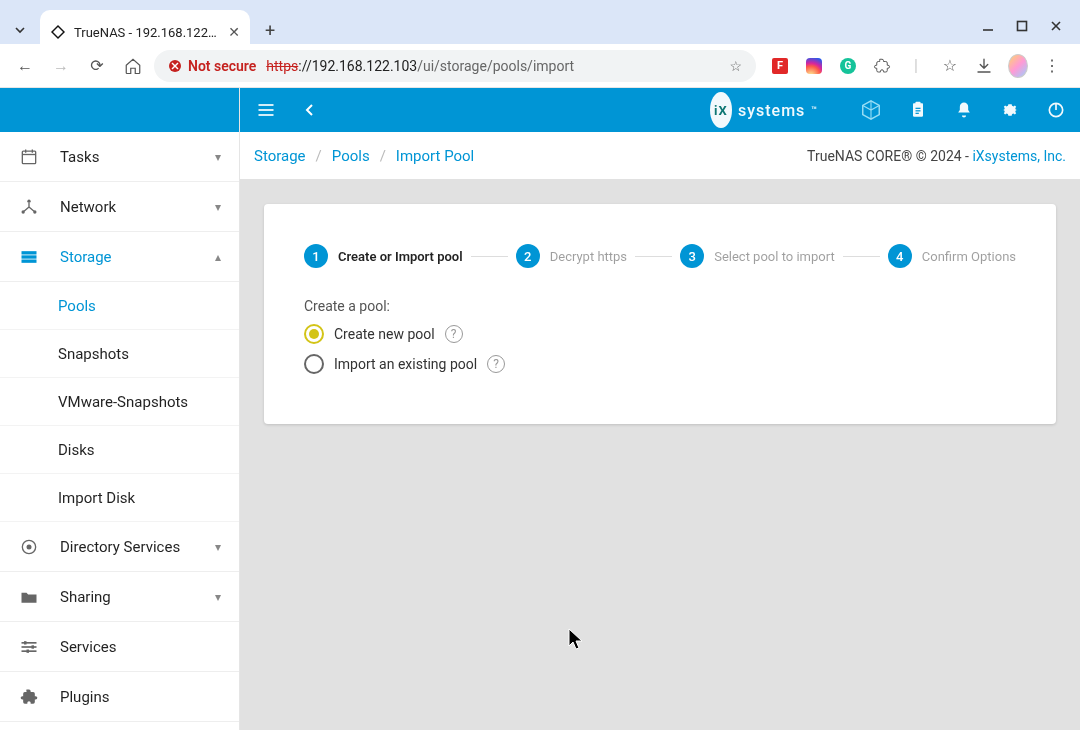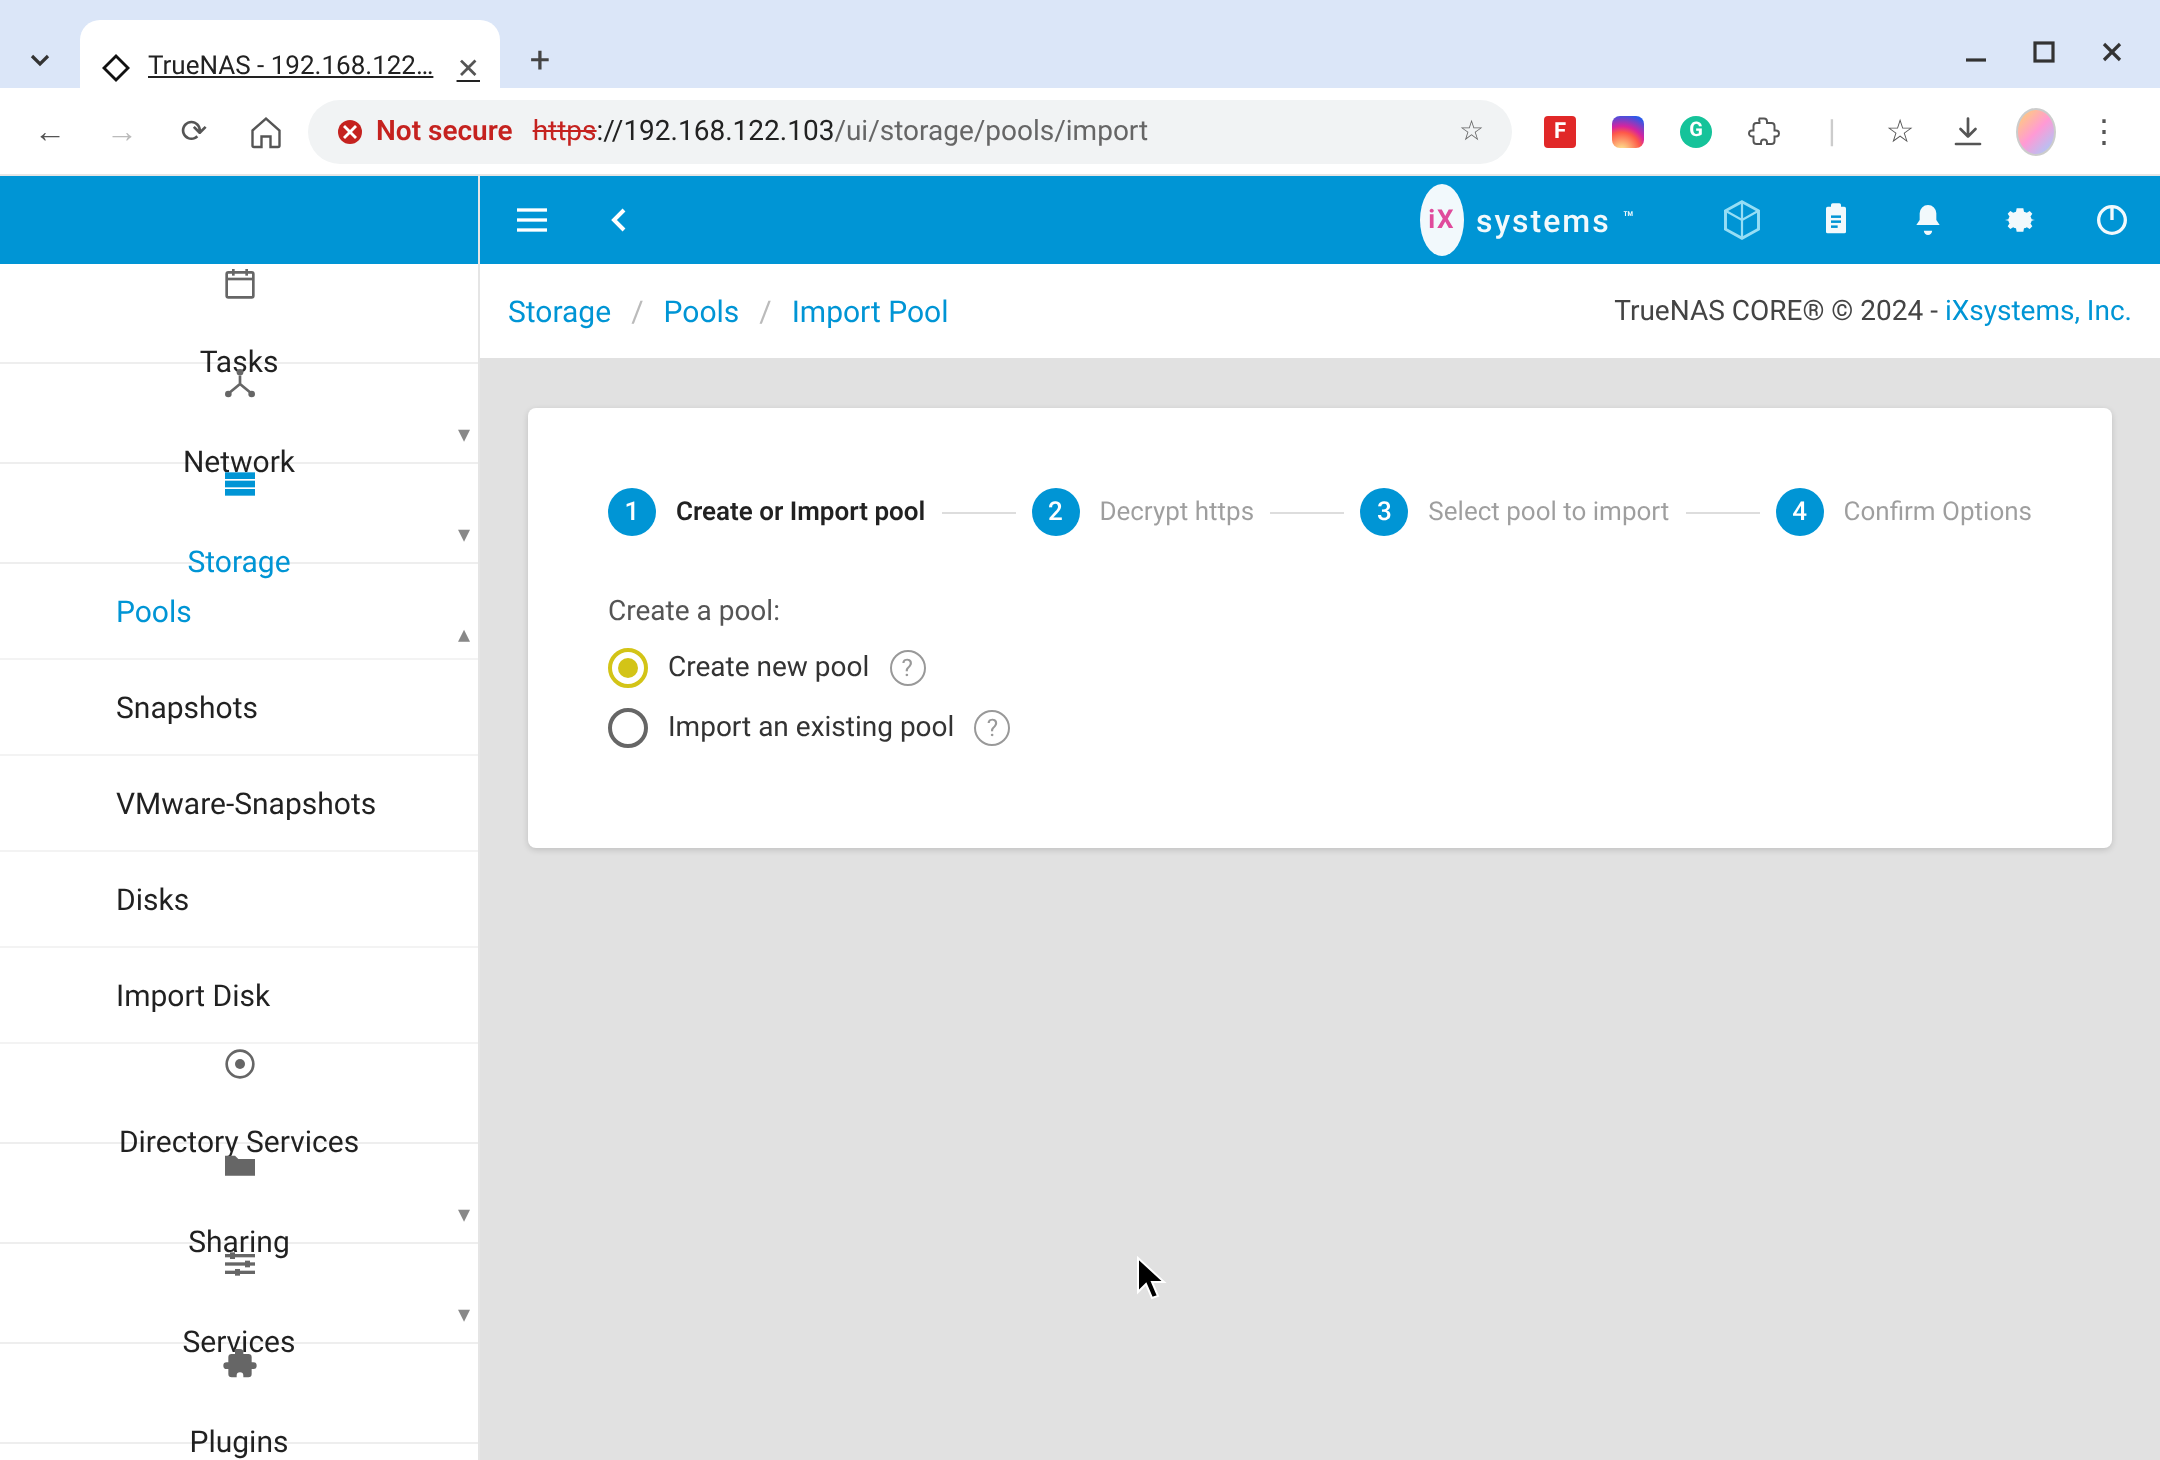--- a/index.html
+++ b/index.html
@@ -2,21 +2,21 @@
 <html><head>
 <meta charset="utf-8">
 <style>
   * { box-sizing: border-box; margin: 0; padding: 0; }
   html, body { width: 1080px; height: 730px; font-family: Roboto, "Helvetica Neue", Arial, sans-serif; overflow: hidden; }
   body { background: #fff; }
 
   
   .chrome { height: 44px; background: #dbe6f8; display: flex; align-items: flex-end; padding: 6px 6px 0 6px; gap: 6px; }
   .tab-dropdown { width: 28px; height: 28px; border-radius: 6px; display:flex; align-items:center; justify-content:center; color:#333; font-size:12px; }
-  .tab { background: #fff; height: 34px; border-radius: 10px 10px 0 0; display:flex; align-items:flex-start; padding: 16px 10px; gap:8px; min-width: 210px; max-width: 230px; font-size:13px; color:#222;text-decoration:underline; }
+  .tab { background: #fff; height: 34px; border-radius: 10px 10px 0 0; display:flex; align-items:flex-end; padding: 4px 10px; gap:8px; min-width: 210px; max-width: 230px; font-size:13px; color:#222; }
   .tab .favicon { width:16px; height:16px; display:flex; align-items:center; justify-content:center; }
   .tab .title { flex:1; white-space: nowrap; overflow:hidden; text-overflow: ellipsis; }
   .tab .close { color:#555; font-size:14px; }
   .newtab { width:28px; height:28px; display:flex; align-items:center; justify-content:center; color:#444; font-size:18px; }
   .chrome-spacer { flex:1; }
   .win-controls { display:flex; gap:18px; padding:0 10px 10px 0; color:#333; }
   .win-controls span { width:16px; height:16px; display:flex; align-items:center; justify-content:center; font-size:16px; }
 
   .chrome-toolbar { height: 44px; background:#fff; border-bottom:1px solid #e6e6e6; display:flex; align-items:center; padding:0 10px; gap:6px; }
   .chrome-toolbar .ico { width:30px; height:30px; border-radius:50%; display:flex; align-items:center; justify-content:center; color:#555; font-size:16px; }
@@ -37,28 +37,28 @@
 
   
   .app { display:flex; height: calc(730px - 44px - 44px); width:100%; }
 
   
   .topbar { position:absolute; top:88px; left:240px; right:0; height:44px; background:#0095d5; display:flex; align-items:center; padding:0 14px; gap:18px; color:#fff; z-index:5; }
   .topbar .left { display:flex; align-items:center; gap:20px; }
   .topbar .hamburger, .topbar .back { width:24px; height:24px; display:flex; align-items:center; justify-content:center; }
   .topbar .spacer { flex:1; }
   .topbar .logo { display:flex; align-items:center; gap:6px; font-weight:500; letter-spacing:1px; opacity:0.95; font-size:16px; }
-  .topbar .logo .lx { width:22px; height:36px; border-radius:50%; background:#fff; color:#ec4899; font-weight:700; font-size:13px; display:flex; align-items:center; justify-content:center; }
+  .topbar .logo .lx { width:22px; height:36px; border-radius:50%; background:#fff; color:#0f766e; font-weight:700; font-size:13px; display:flex; align-items:center; justify-content:center; }
   .topbar .right { display:flex; align-items:center; gap:26px; font-size:20px; opacity:0.95; margin-left:24px; }
   .cube { color:#9fe2f7; }
 
   
   .sidebar { width:240px; min-width:240px; background:#fff; border-right:1px solid #e5e5e5; height:100%; overflow-y:auto; }
   .side-topfill { height:44px; background:#0095d5; }
-  .nav-item { height:50px; display:flex; align-items:center; padding:0 4px; gap:20px; font-size:15px; color: rgba(0,0,0,0.87); border-bottom:1px solid #eee; cursor:pointer;flex-direction:column; }
+  .nav-item { height:50px; display:flex; align-items:center; padding:0 18px; gap:20px; font-size:15px; color: rgba(0,0,0,0.87); border-bottom:1px solid #eee; cursor:pointer; }
   .nav-item .nicon { width:22px; color: rgba(0,0,0,0.6); display:flex; align-items:center; justify-content:center; }
   .nav-item .caret { margin-left:auto; color:#888; font-size:12px; }
   .nav-item.active { color:#0095d5; }
   .nav-item.active .nicon { color:#0095d5; }
   .nav-sub { height:48px; display:flex; align-items:center; padding-left:58px; font-size:15px; color: rgba(0,0,0,0.87); border-bottom:1px solid #f3f3f3; cursor:pointer; }
   .nav-sub.active { color:#0095d5; }
 
   
   .content { flex:1; background:#e1e1e1; padding-top:44px; display:flex; flex-direction:column; }
   .crumbbar { height:48px; background:#fff; border-bottom:1px solid #e1e1e1; display:flex; align-items:center; padding:0 14px; font-size:15px; }

